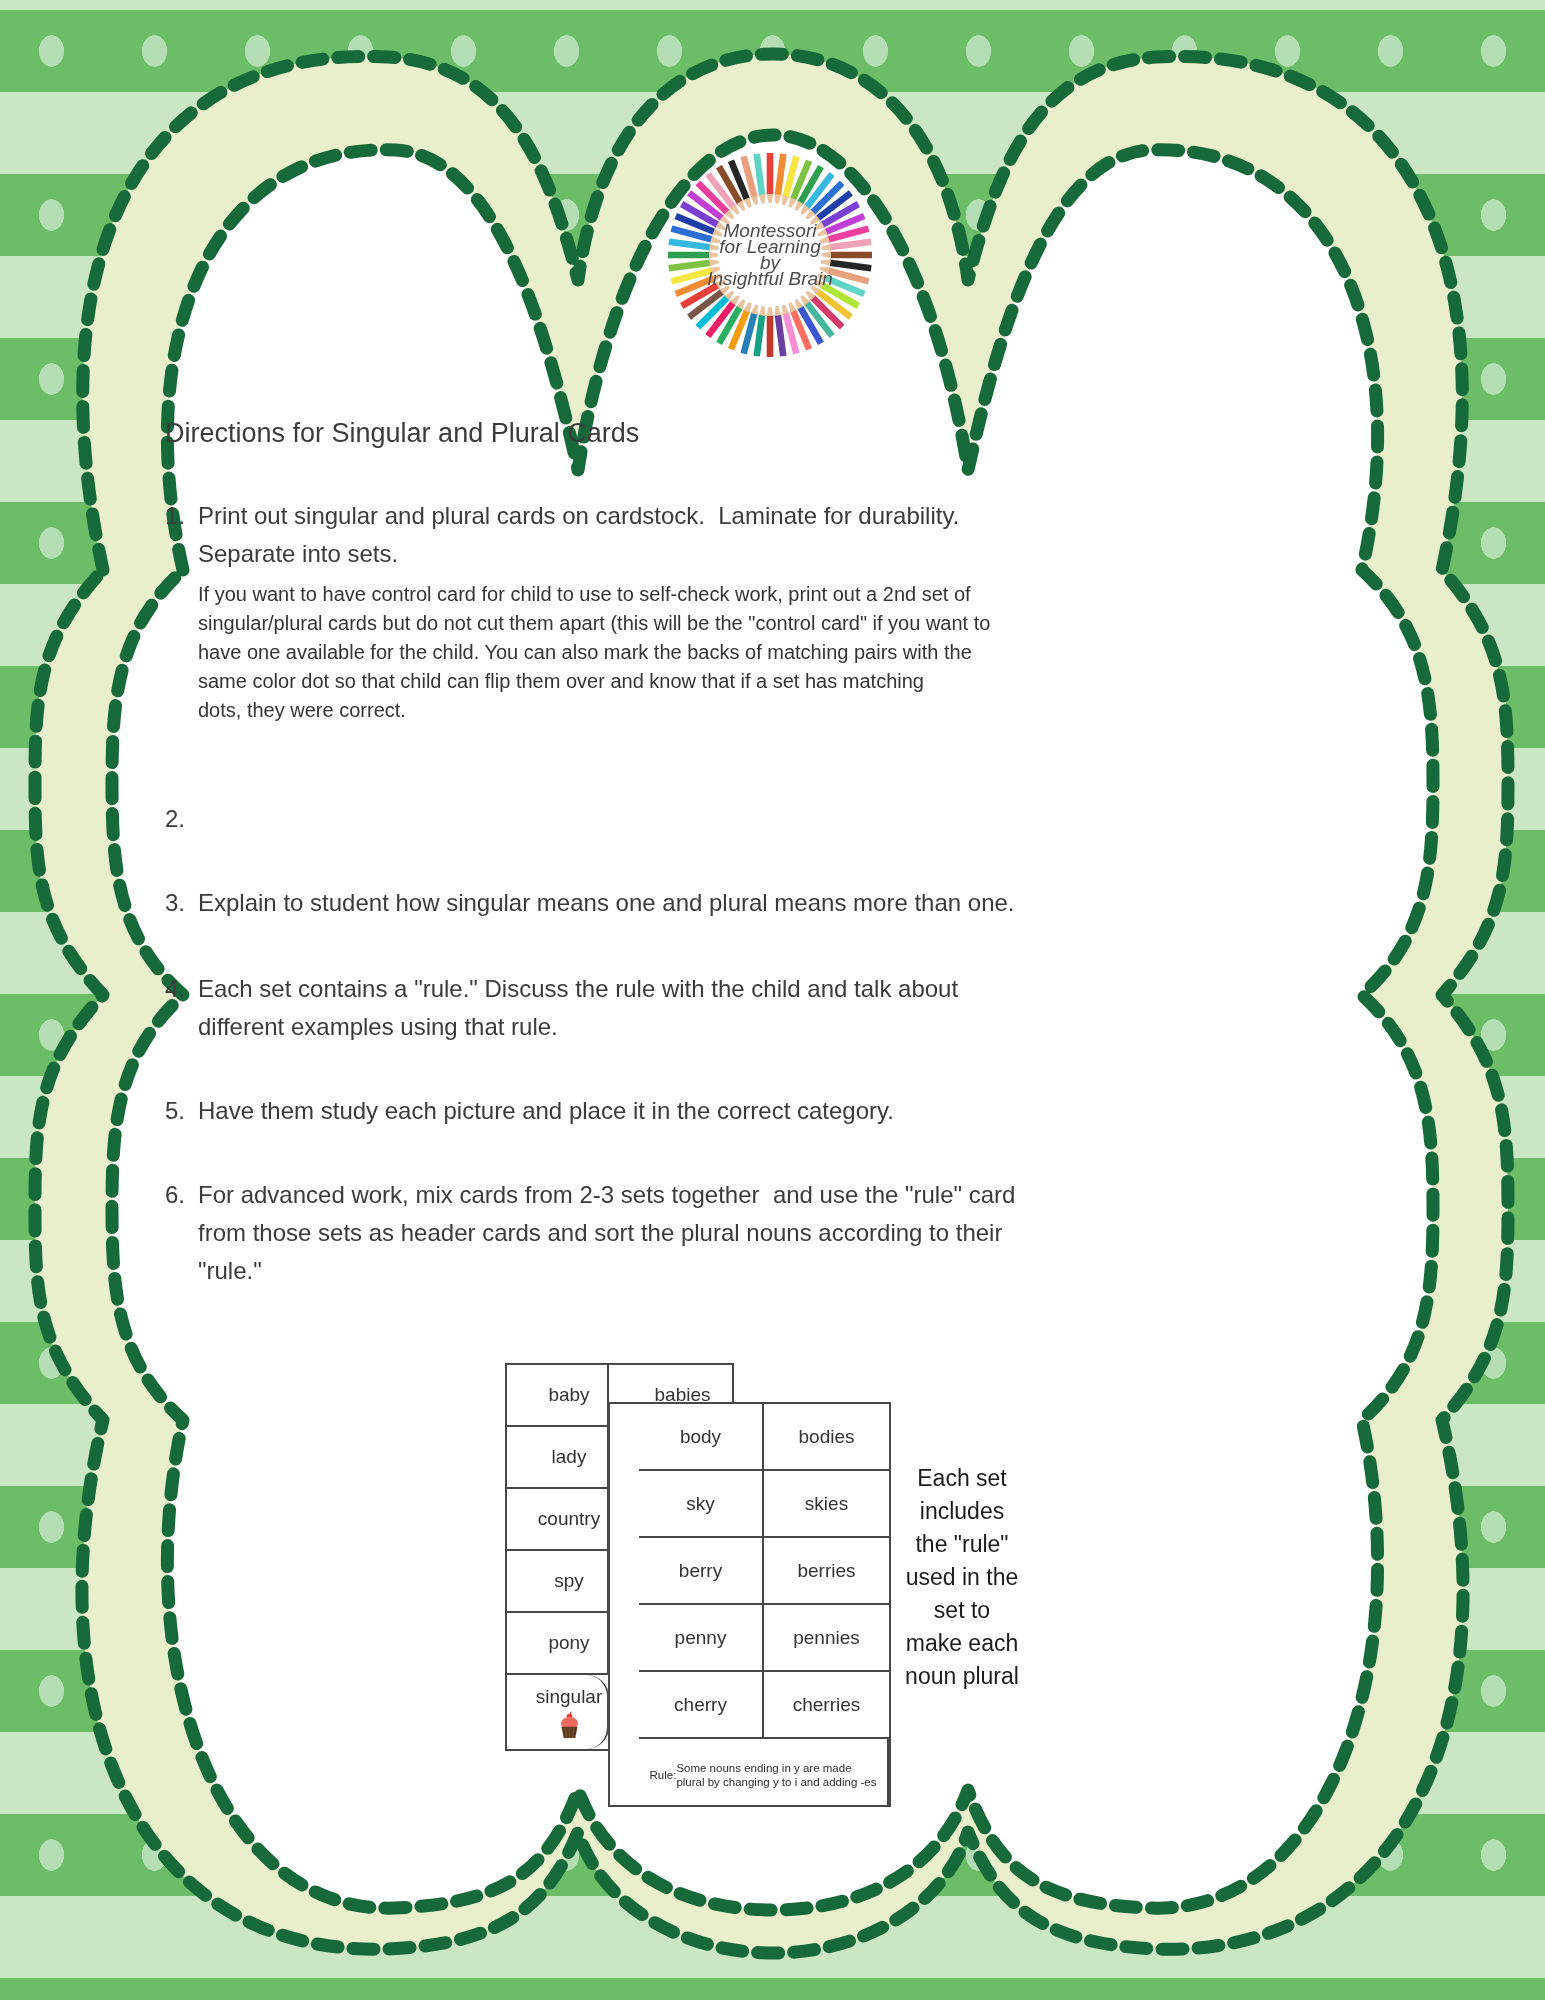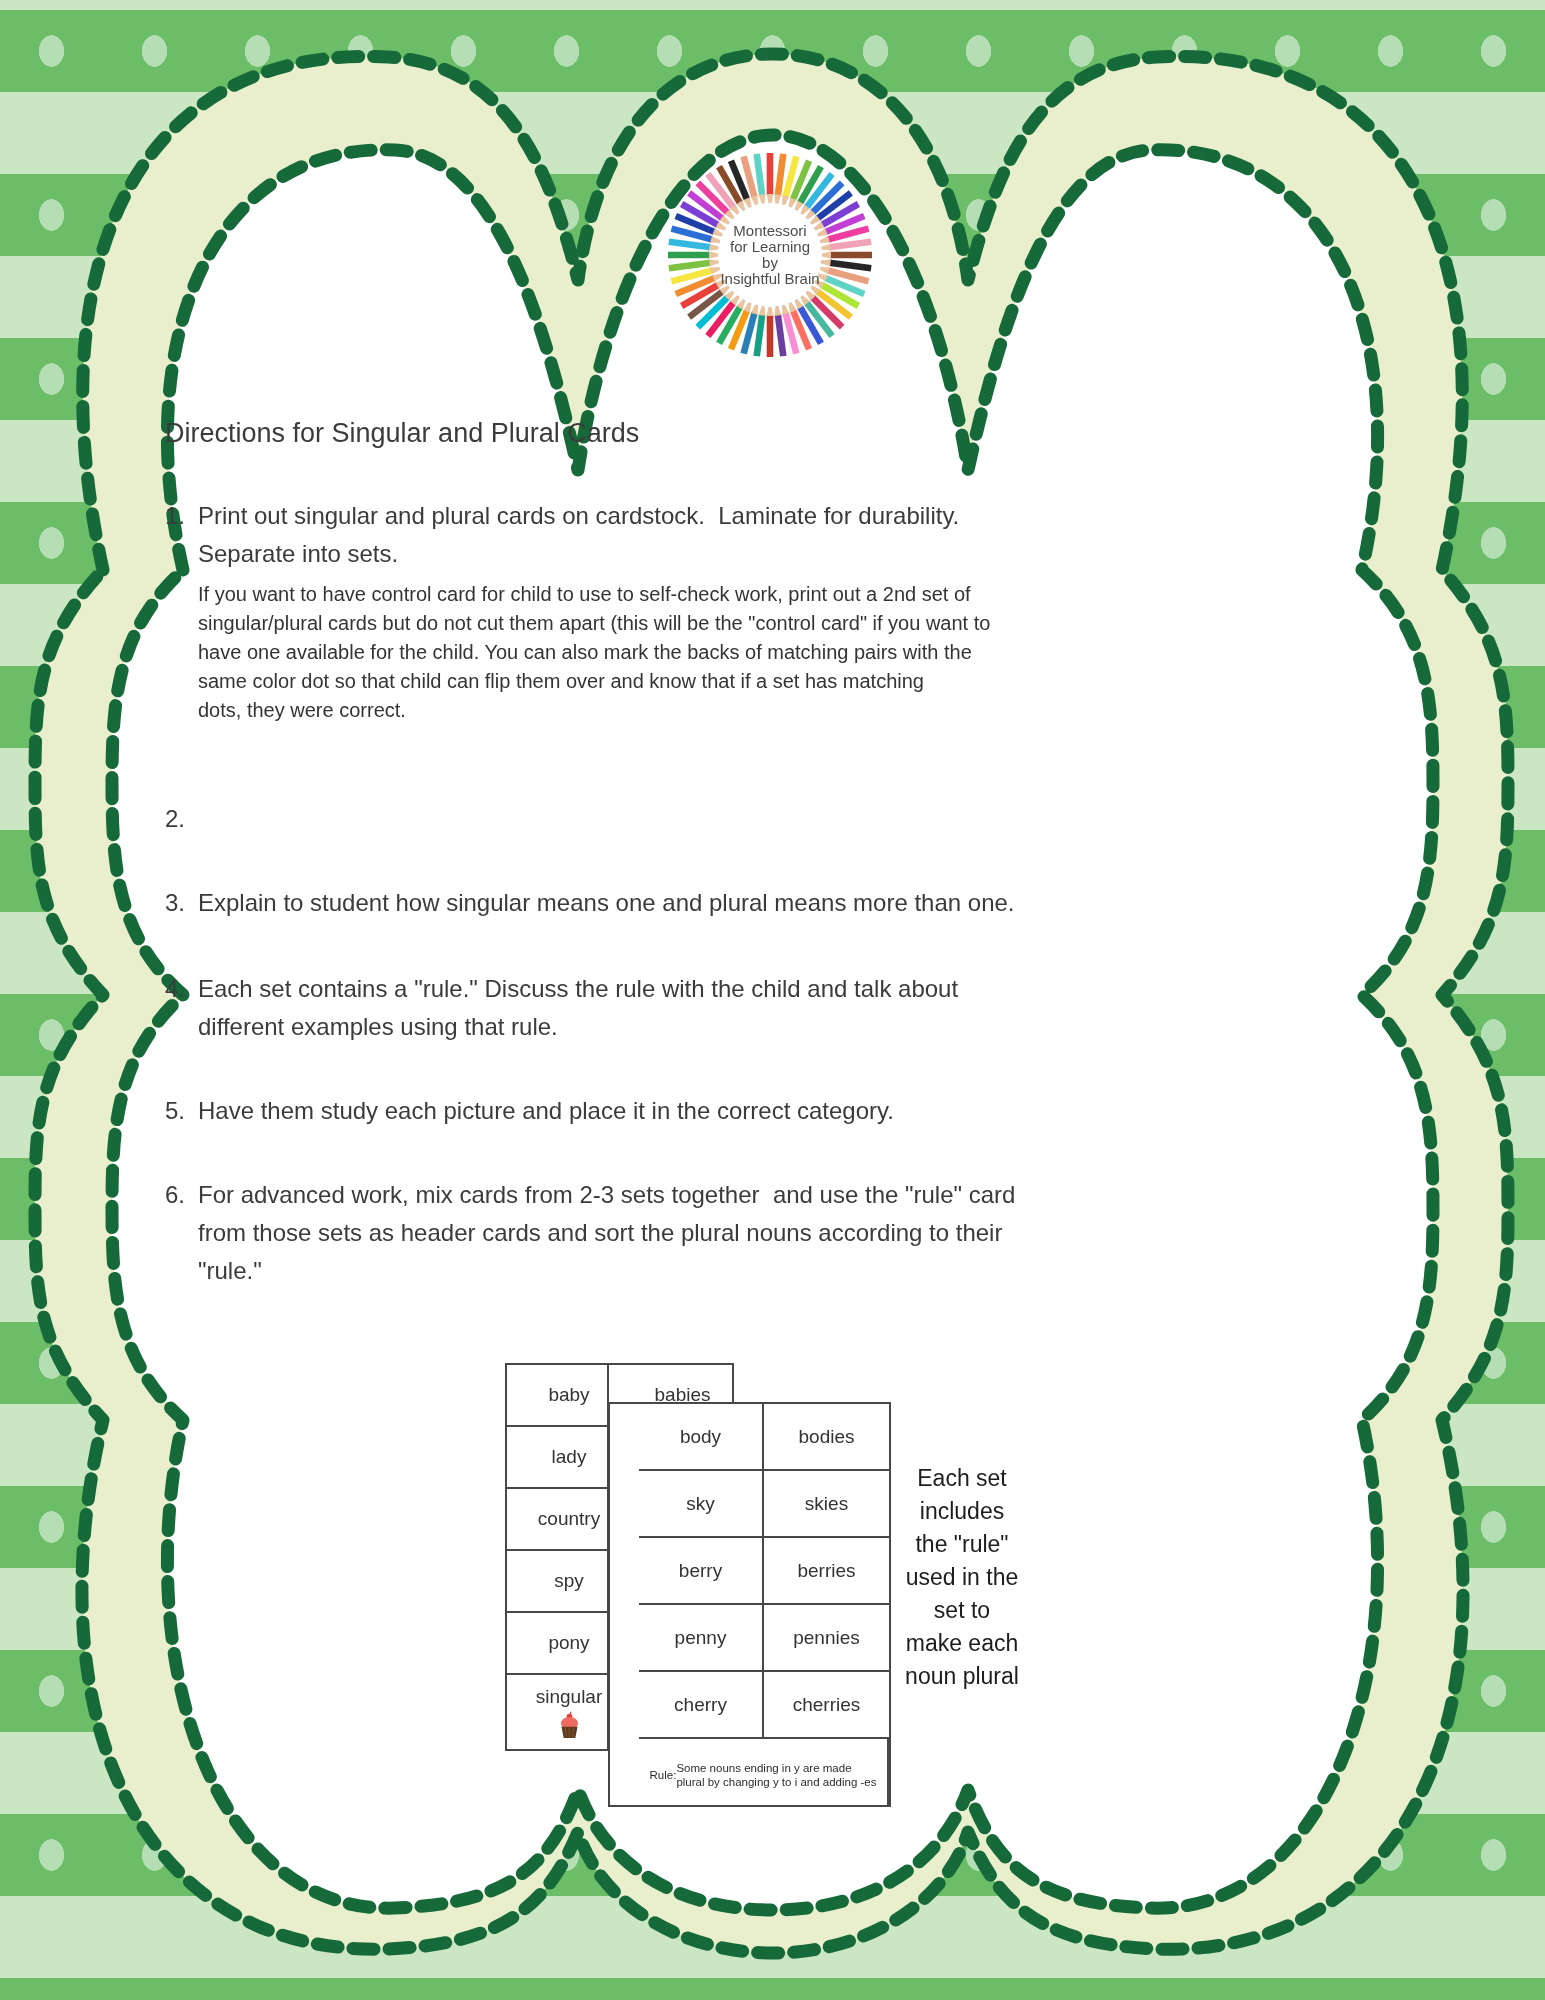--- a/index.html
+++ b/index.html
@@ -24,22 +24,22 @@
   .band-path{fill:#e9efcd;stroke:#166939;stroke-width:13;stroke-dasharray:21 15;stroke-linecap:round;stroke-linejoin:round;}
   .inner-path{fill:#ffffff;stroke:#166939;stroke-width:13;stroke-dasharray:21 15;stroke-linecap:round;stroke-linejoin:round;}
 
   .content{position:absolute;left:0;top:0;width:100%;height:100%;z-index:2;color:#3b3b3b;}
 
   
   .logo{position:absolute;left:659px;top:144px;width:222px;height:222px;}
   .logo svg{position:absolute;left:0;top:0;width:100%;height:100%;}
   .logo-text{
     position:absolute;left:50%;top:50%;transform:translate(-50%,-50%);
-    text-align:center;font-size:15px;line-height:16px;color:#4d4d4d;
-    white-space:pre-line;width:140px;
+    text-align:center;font-size:19px;line-height:16px;color:#4d4d4d;
+    white-space:pre-line;width:140px;font-style:italic;
   }
 
   .page-title{
     position:absolute;left:165px;top:418px;
     font-size:27px;font-weight:400;color:#3b3b3b;
   }
 
   .step{position:absolute;left:165px;width:1000px;display:flex;}
   .step .num{width:33px;flex:0 0 33px;font-size:24px;line-height:38px;}
   .step .stext{font-size:24px;line-height:38px;white-space:pre-wrap;}
@@ -57,21 +57,21 @@
     display:grid;grid-template-columns:102px 123px;
     grid-template-rows:62px 62px 62px 62px 62px 74px;
     background:#fff;border:2px solid #474747;
   }
   .bcell{
     border-right:2px solid #474747;border-bottom:2px solid #474747;
     display:flex;flex-direction:column;align-items:center;justify-content:center;
     font-size:19px;color:#333;padding-left:24px;
   }
   .bcell:nth-child(2n){border-right:none;}
-  .bcell:nth-last-child(-n+2){border-bottom:none;}
+  .bcell:nth-last-child(-n+2){border-bottom:none;border-radius:22px;}
 
   .ftable{
     position:absolute;left:608px;top:1402px;z-index:3;
     display:grid;grid-template-columns:125px 125px;
     grid-template-rows:67px 67px 67px 67px 67px 66px;
     background:#fff;border:2px solid #474747;padding-left:29px;
   }
   .fcell{
     border-right:2px solid #474747;border-bottom:2px solid #474747;
     display:flex;align-items:center;justify-content:center;

